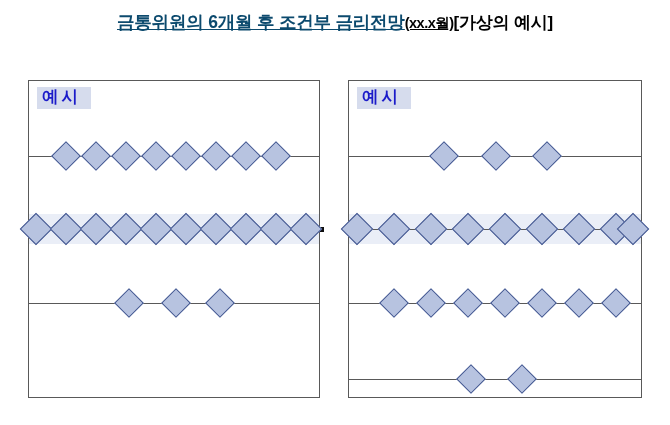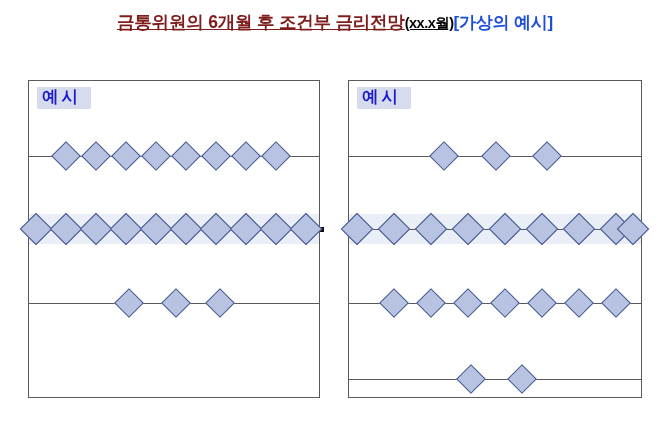--- a/index.html
+++ b/index.html
@@ -20,35 +20,35 @@
     position: absolute;
     left: 0;
     top: 10px;
     width: 670px;
     text-align: center;
     white-space: nowrap;
   }
   .title-text {
     font-size: 17.5px;
     font-weight: bold;
-    color: #7f1d1d;
+    color: #0c4a6e;
     text-decoration: underline;
     letter-spacing: -0.2px;
   }
   .title-small {
     font-size: 14.5px;
     font-weight: bold;
     color: #000000;
     text-decoration: underline;
     letter-spacing: -0.5px;
   }
   .title-note {
     font-size: 17px;
     font-weight: bold;
-    color: #1d4ed8;
+    color: #000000;
     text-decoration: none;
     letter-spacing: -0.2px;
   }
 
   
   .panel {
     position: absolute;
     top: 80px;
     height: 318px;
     border: 1.4px solid #595959;

